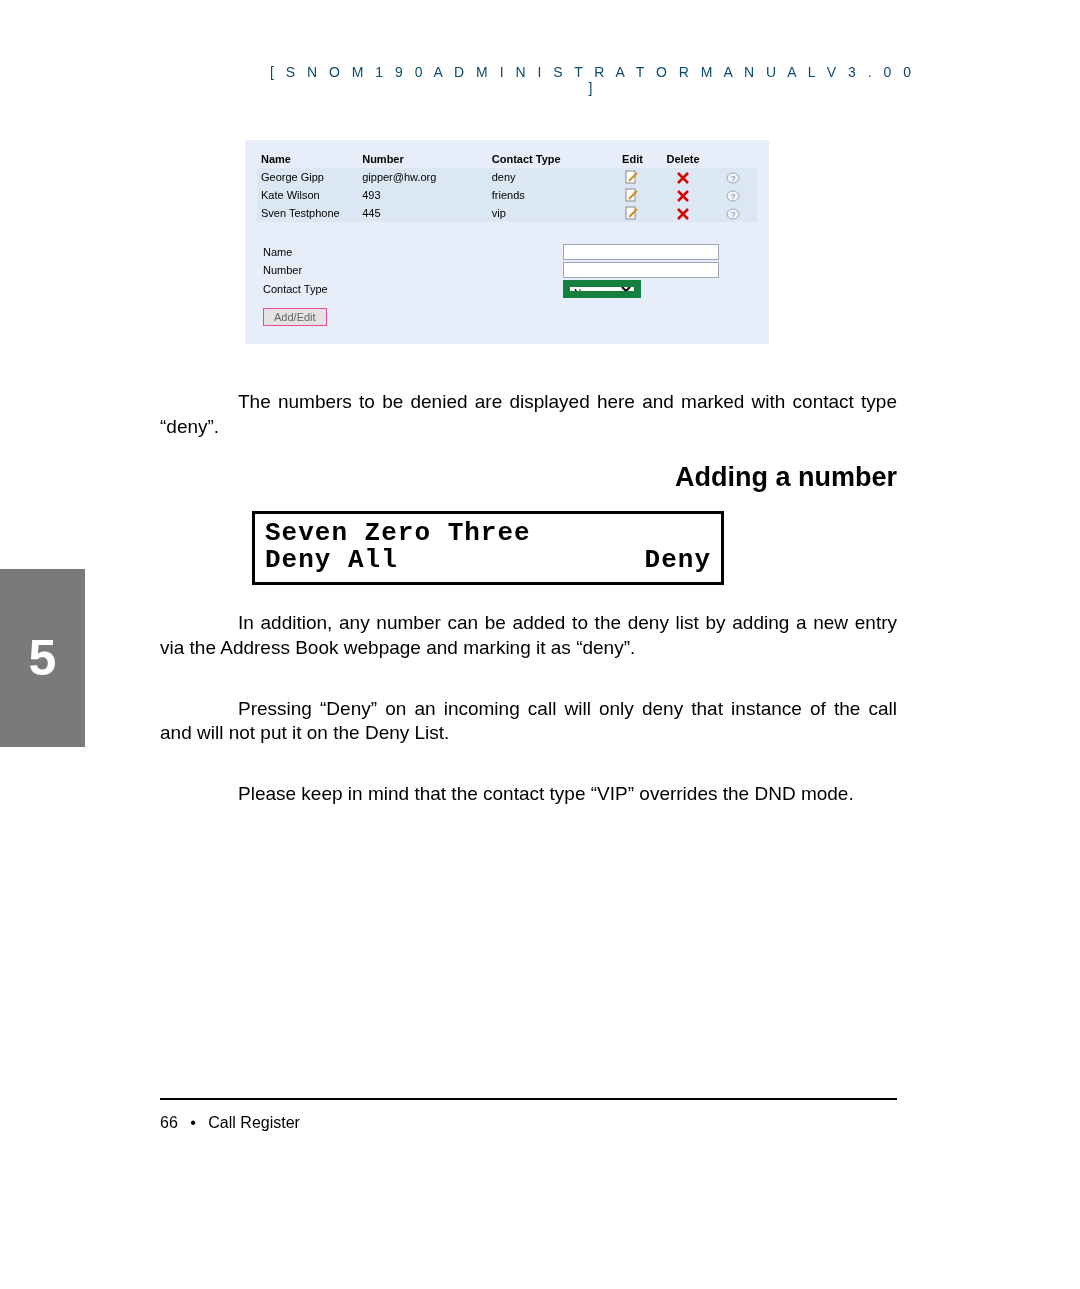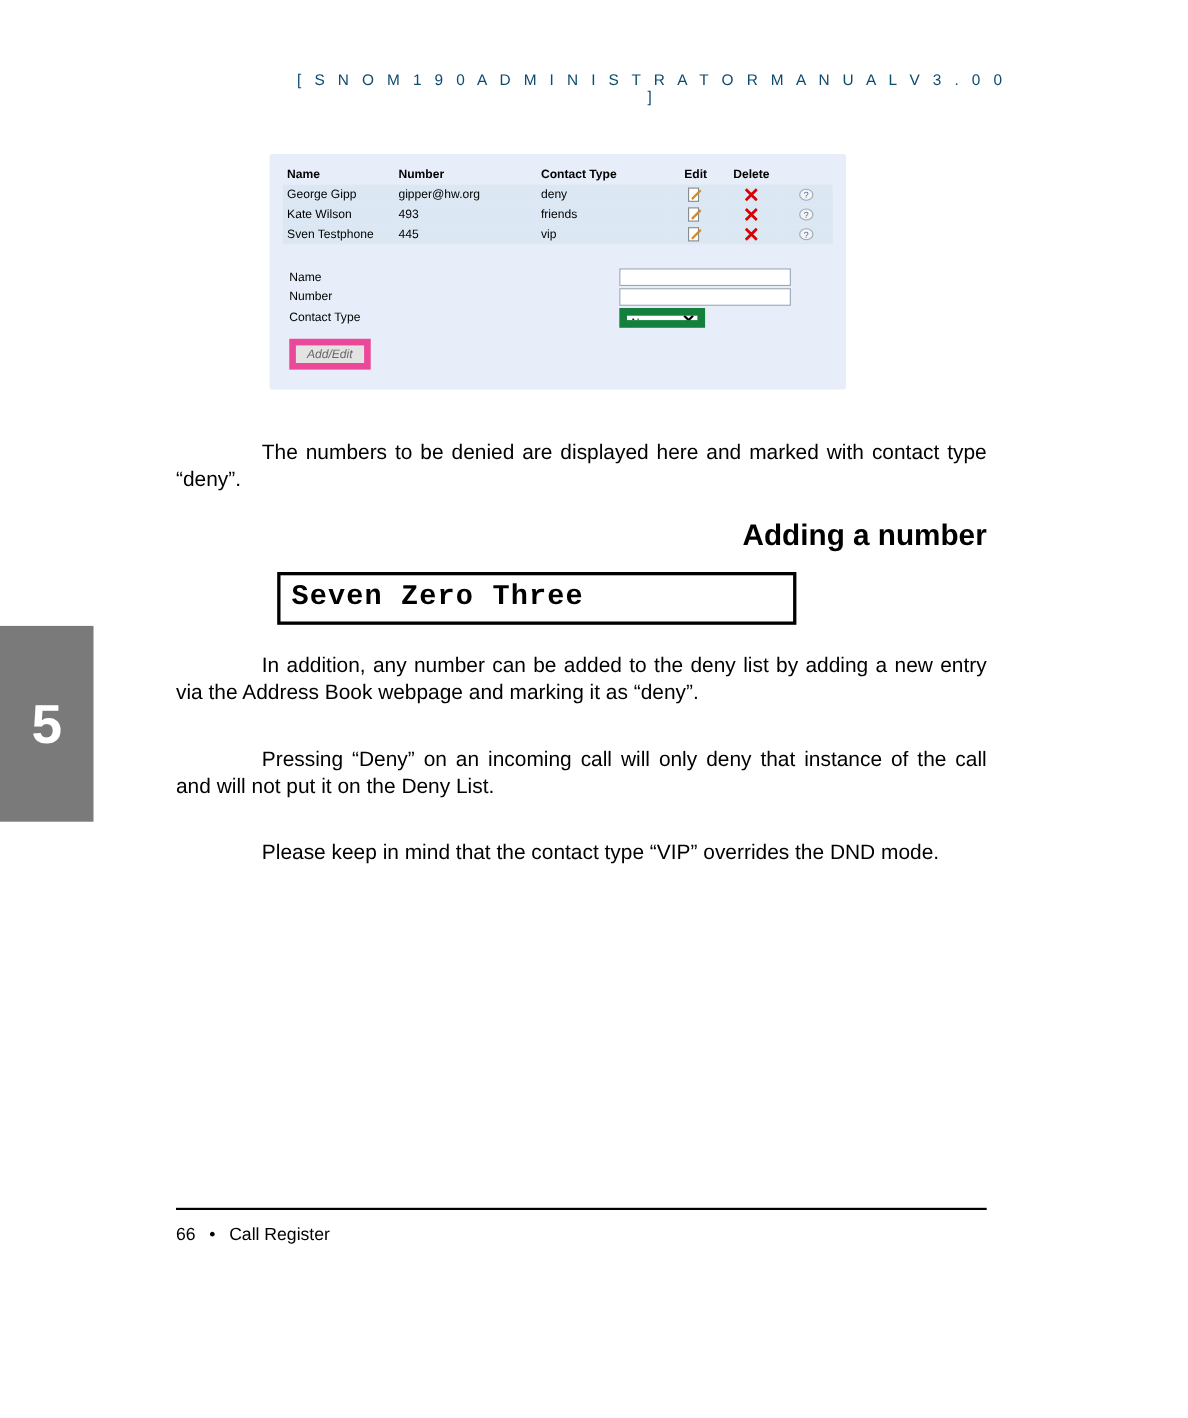--- a/index.html
+++ b/index.html
@@ -89,25 +89,24 @@
   .ab-form-row select {
     width: 78px; height: 18px;
     font-size: 10px;
     border: 7px solid #15803d;
     background: #fff;
   }
   .ab-form button {
     margin-top: 8px;
     font-size: 11px;
     padding: 2px 10px;
-    border: 6px solid #ec4899;
+    border: 1px solid #ec4899;
     background: #e3e3e3;
     color: #666;
     cursor: pointer;
-    font-style: italic;
   }
   
   .para {
     font-size: 19px;
     line-height: 1.30;
     text-align: justify;
     margin: 0 0 18px 0;
     text-indent: 78px;
   }
   .h2 {
@@ -233,20 +232,24 @@
     </div>
 
     <div style="height:46px"></div>
     <p class="para">The numbers to be denied are displayed here and marked with contact type “deny”.</p>
 
     <div class="h2">Adding a number</div>
 
 
     <div class="lcd">
       <div>Seven Zero Three</div>
+      <div class="row2">
+        <span>Deny All</span>
+        <span>Deny</span>
+      </div>
     </div>
 
     <p class="para">In addition, any number can be added to the deny list by adding a new entry via the Address Book webpage and marking it as “deny”.</p>
     <div style="height:18px"></div>
     <p class="para">Pressing “Deny” on an incoming call will only deny that instance of the call and will not put it on the Deny List.</p>
     <div style="height:18px"></div>
     <p class="para">Please keep in mind that the contact type “VIP” overrides the DND mode.</p>
 
   </div>
 

